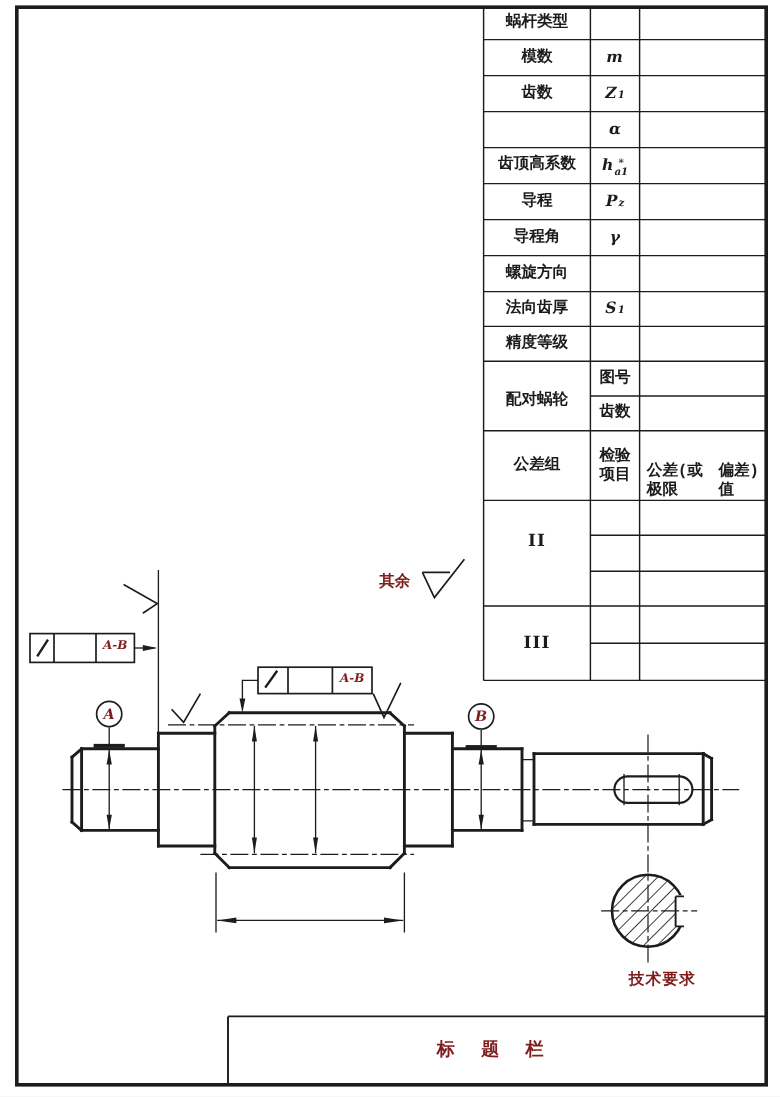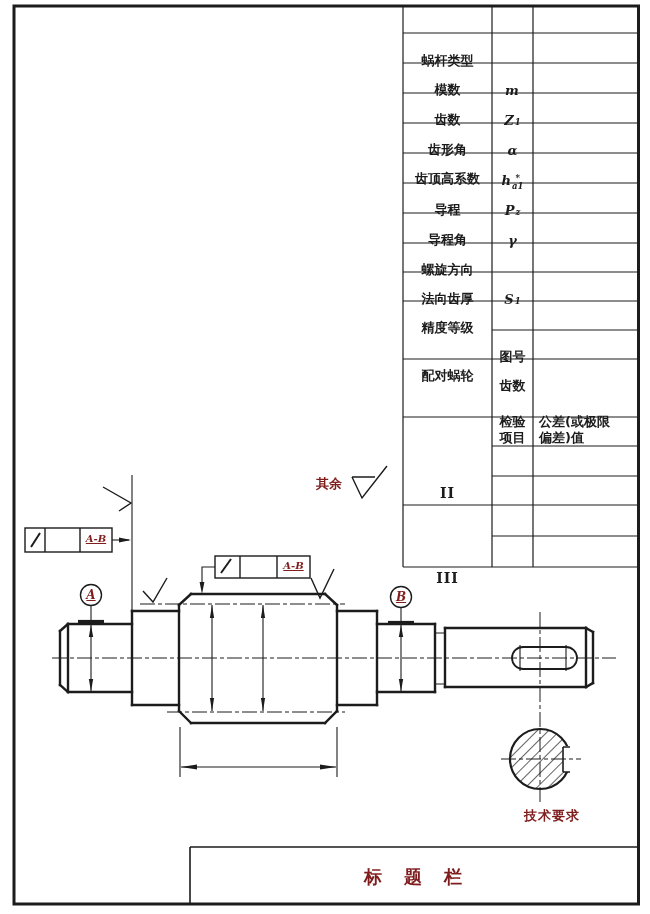--- a/index.html
+++ b/index.html
@@ -1,31 +1,31 @@
 <!DOCTYPE html>
 <html><head>
 <meta charset="utf-8">
 <style>
   html,body{margin:0;padding:0;background:#e8e8e8;}
   #sheet{position:relative;width:650px;height:914px;background:#ffffff;overflow:hidden;
          font-family:"DejaVu Sans",sans-serif;color:#1c1c1c;}
   #linework{position:absolute;left:0;top:0;}
   .cell{position:absolute;display:flex;align-items:center;justify-content:center;
-        font:700 13px "DejaVu Sans",sans-serif;color:#1c1c1c;text-align:center;line-height:1.25;margin-top:42px;}
+        font:700 13px "DejaVu Sans",sans-serif;color:#1c1c1c;text-align:center;line-height:1.25;}
   .sym{font:italic 700 13px "DejaVu Serif","DejaVu Sans",serif;}
   .sym .base{font:italic 700 13px "DejaVu Serif",serif;}
   .ss{display:inline-flex;flex-direction:column;line-height:1;font-size:8.5px;
       font-style:italic;transform:translateY(2px);margin-left:1px;}
   .ss span{display:block;min-height:0;}
   .roman{font:700 14px "DejaVu Serif",serif;letter-spacing:1px;}
   .wrapcell{flex-direction:column;}
   .leftcell{justify-content:flex-start;text-align:left;padding-left:5px;box-sizing:border-box;
-            flex-direction:column;align-items:flex-start;}
+            flex-direction:row;align-items:flex-end;font-family:Liberation Mono, monospace;}
   .dwg-text{position:absolute;font:700 13px "DejaVu Sans",sans-serif;color:#7f1d1d;white-space:nowrap;}
-  .serif-it{font:italic 700 12px "DejaVu Serif",serif;text-decoration:underline;}
+  .serif-it{font:italic 700 12px "DejaVu Serif",serif;}
 </style>
 </head>
 <body>
 
 <div id="sheet">
 
   <svg id="linework" width="650" height="914" viewBox="0 0 650 914">
     <defs>
       <pattern id="h45" width="8" height="8" patternUnits="userSpaceOnUse" patternTransform="rotate(45)">
         <line x1="0" y1="0" x2="0" y2="8" stroke="#1c1c1c" stroke-width="1.4"></line>
@@ -160,21 +160,20 @@
     </g>
 
     <g stroke="#1c1c1c" stroke-width="1.6" fill="none">
       <path d="M190,847 L638.5,847 M190,847 L190,904"></path>
     </g>
   </svg>
 
   <div class="cell" style="left:404px;top:6px;width:87px;height:27px">蜗杆类型</div>
   <div class="cell" style="left:404px;top:33px;width:87px;height:30px">模数</div>
   <div class="cell" style="left:404px;top:63px;width:87px;height:30px">齿数</div>
-  <div class="cell" style="left:404px;top:93px;width:87px;height:30px">齿形角</div>
   <div class="cell" style="left:404px;top:123px;width:87px;height:28px">齿顶高系数</div>
   <div class="cell" style="left:404px;top:153px;width:87px;height:30px">导程</div>
   <div class="cell" style="left:404px;top:183px;width:87px;height:30px">导程角</div>
   <div class="cell" style="left:404px;top:213px;width:87px;height:30px">螺旋方向</div>
   <div class="cell" style="left:404px;top:243px;width:87px;height:29px">法向齿厚</div>
   <div class="cell" style="left:404px;top:272px;width:87px;height:29px">精度等级</div>
 
   <div class="cell sym" style="left:493px;top:33px;width:39px;height:30px">
       <span class="base">m</span>
       <span class="ss">
@@ -214,30 +213,31 @@
       <span class="ss">
         <span></span>
         <span>1</span>
       </span>
     </div>
 
   <div class="cell" style="left:404px;top:301px;width:87px;height:66px">配对蜗轮</div>
   <div class="cell" style="left:493px;top:301px;width:39px;height:29px">图号</div>
   <div class="cell" style="left:493px;top:330px;width:39px;height:29px">齿数</div>
 
+  <div class="cell" style="left:404px;top:359px;width:87px;height:58px">公差组</div>
   <div class="cell wrapcell" style="left:496px;top:359px;width:33px;height:58px">检验项目</div>
   <div class="cell leftcell" style="left:534px;top:359px;width:103px;height:58px;justify-content:center">
     <span>公差(或极限</span>
     <span>偏差)值</span>
   </div>
 
   <div class="cell roman" style="left:404px;top:417px;width:87px;height:68px">II</div>
   <div class="cell roman" style="left:404px;top:505px;width:87px;height:62px">III</div>
 
   <div class="dwg-text" style="left:316px;top:475px">其余</div>
   <div class="dwg-text serif-it" style="left:80px;top:588px;width:22px;text-align:center">A</div>
   <div class="dwg-text serif-it" style="left:390px;top:590px;width:22px;text-align:center">B</div>
   <div class="dwg-text serif-it" style="left:80px;top:533px;width:32px;text-align:center;font-size:10px">A-B</div>
   <div class="dwg-text serif-it" style="left:277px;top:560px;width:33px;text-align:center;font-size:10px">A-B</div>
   <div class="dwg-text" style="left:508px;top:807px;width:88px;text-align:center;letter-spacing:1px">技术要求</div>
-  <div class="dwg-text" style="left:364px;top:865px;font-size:18px;letter-spacing:22px">标题栏</div>
+  <div class="dwg-text" style="left:364px;top:865px;font-size:15px;letter-spacing:22px">标题栏</div>
 
 </div>
 
 </body></html>

